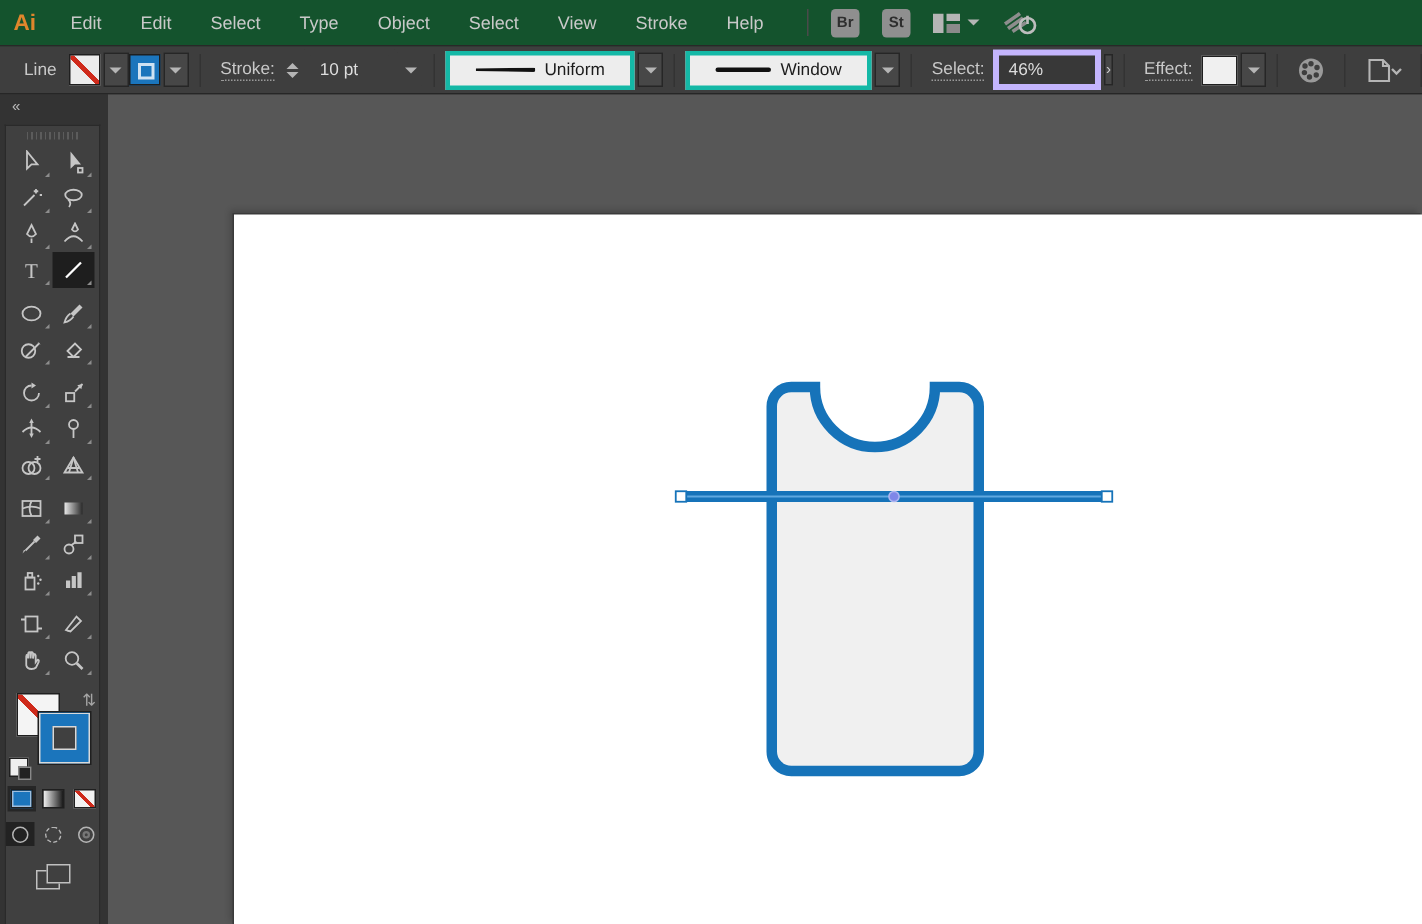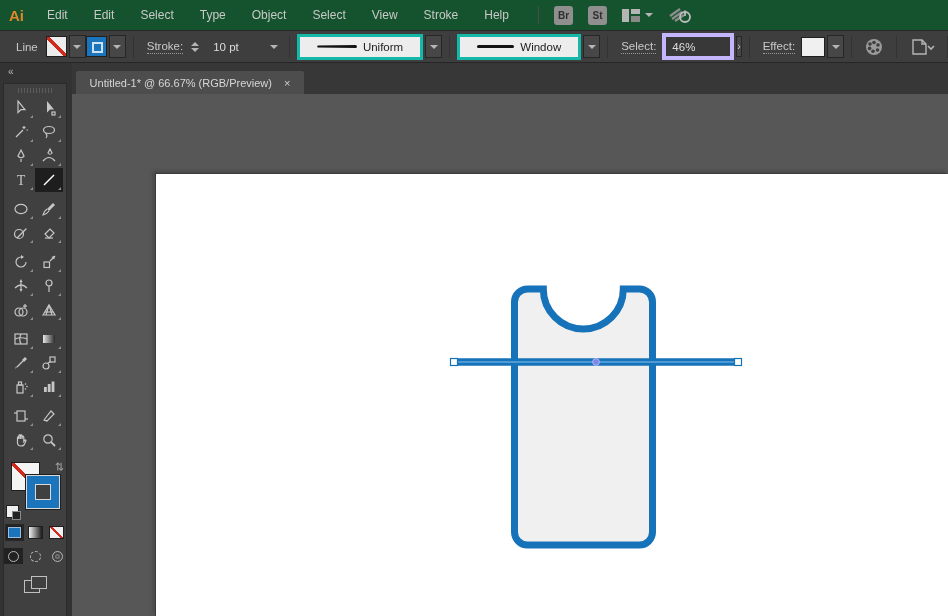--- a/index.html
+++ b/index.html
@@ -436,26 +436,20 @@
           </div>
       </div>
       <div class="screenmode">
         <div class="r1"></div>
         <div class="r2"></div>
       </div>
     </div>
   </div>
 
   <div class="docarea">
-    <div class="tabstrip">
-      <div class="doc-tab">
-        <span>Untitled-1* @ 66.67% (RGB/Preview)</span>
-        <span class="tab-close">×</span>
-      </div>
-    </div>
     <div class="canvas">
       <div class="artboard"></div>
       <svg class="artwork" width="876" height="523" viewBox="0 0 876 523">
 
         <path d="M455.5 195 H471.3 A40 40 0 0 0 551.3 195 H567.5 A13 13 0 0 1 580.5 208 V438 A13 13 0 0 1 567.5 451 H455.5 A13 13 0 0 1 442.5 438 V208 A13 13 0 0 1 455.5 195 Z" fill="#F0F0F0" stroke="#1673B9" stroke-width="7"></path>
 
         <g>
           <line x1="384" y1="268" x2="664" y2="268" stroke="#1673B9" stroke-width="7.4"></line>
           <line x1="379" y1="268" x2="669" y2="268" stroke="#5FA8E0" stroke-width="1.4"></line>
           <circle cx="524" cy="268" r="3.4" fill="#7F87E8" stroke="#aeb6f0" stroke-width="1"></circle>

